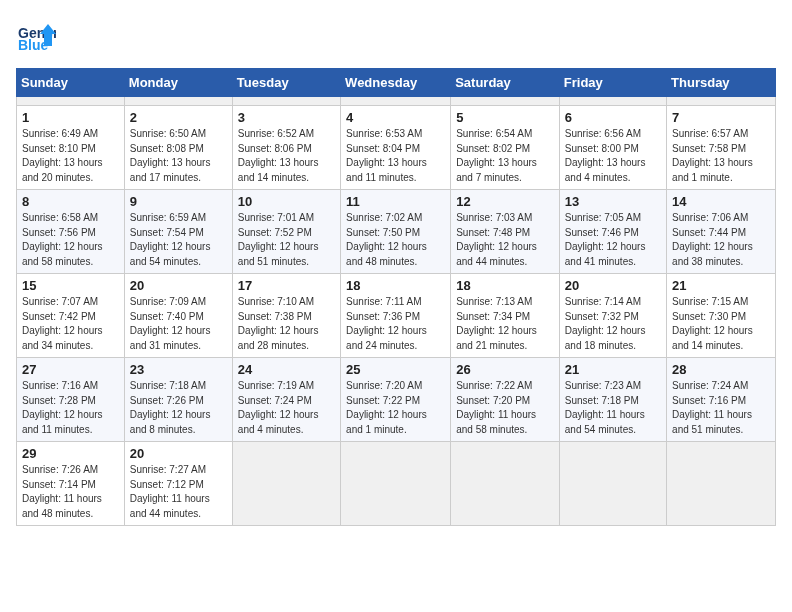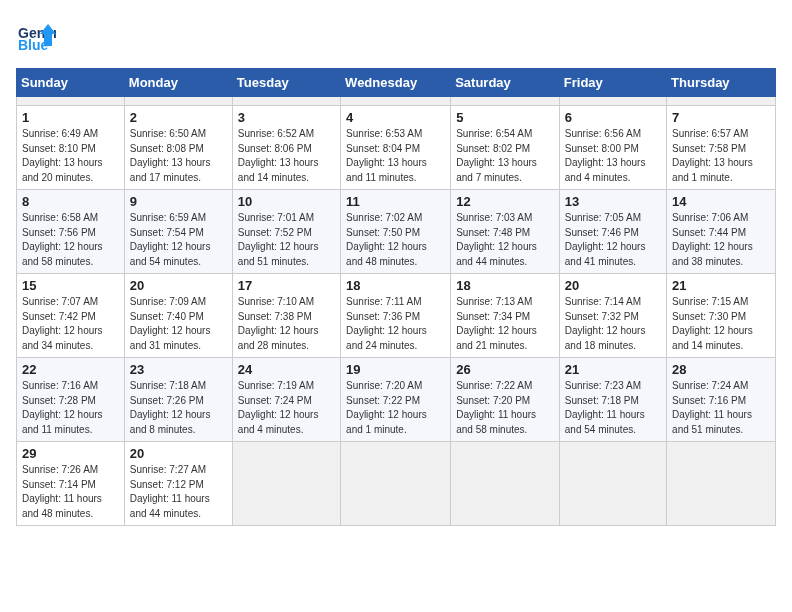--- a/index.html
+++ b/index.html
@@ -208,33 +208,33 @@
           <span class="day-num">20</span>
           <div class="day-info">Sunrise: 7:14 AM<br>Sunset: 7:32 PM<br>Daylight: 12 hours<br>and 18 minutes.</div>
         </td>
         <td>
           <span class="day-num">21</span>
           <div class="day-info">Sunrise: 7:15 AM<br>Sunset: 7:30 PM<br>Daylight: 12 hours<br>and 14 minutes.</div>
         </td>
       </tr>
       <tr>
         <td>
-          <span class="day-num">22</span>
+          <span class="day-num">27</span>
           <div class="day-info">Sunrise: 7:16 AM<br>Sunset: 7:28 PM<br>Daylight: 12 hours<br>and 11 minutes.</div>
         </td>
         <td>
           <span class="day-num">23</span>
           <div class="day-info">Sunrise: 7:18 AM<br>Sunset: 7:26 PM<br>Daylight: 12 hours<br>and 8 minutes.</div>
         </td>
         <td>
           <span class="day-num">24</span>
           <div class="day-info">Sunrise: 7:19 AM<br>Sunset: 7:24 PM<br>Daylight: 12 hours<br>and 4 minutes.</div>
         </td>
         <td>
-          <span class="day-num">19</span>
+          <span class="day-num">25</span>
           <div class="day-info">Sunrise: 7:20 AM<br>Sunset: 7:22 PM<br>Daylight: 12 hours<br>and 1 minute.</div>
         </td>
         <td>
           <span class="day-num">26</span>
           <div class="day-info">Sunrise: 7:22 AM<br>Sunset: 7:20 PM<br>Daylight: 11 hours<br>and 58 minutes.</div>
         </td>
         <td>
           <span class="day-num">21</span>
           <div class="day-info">Sunrise: 7:23 AM<br>Sunset: 7:18 PM<br>Daylight: 11 hours<br>and 54 minutes.</div>
         </td>

